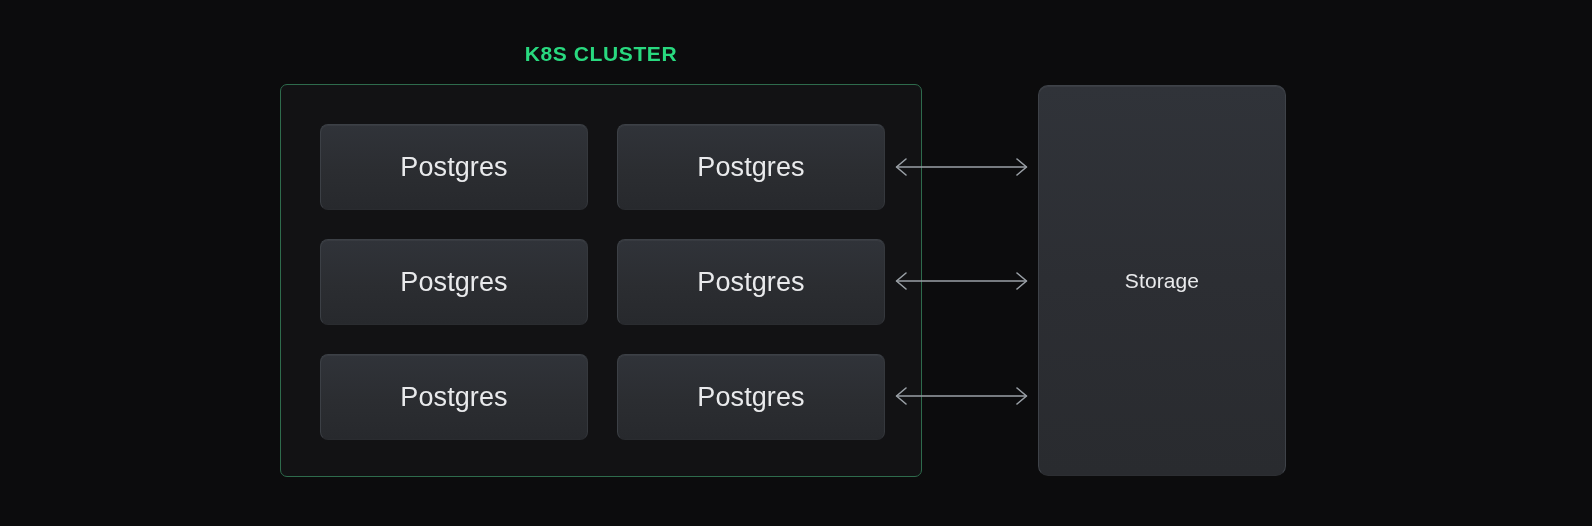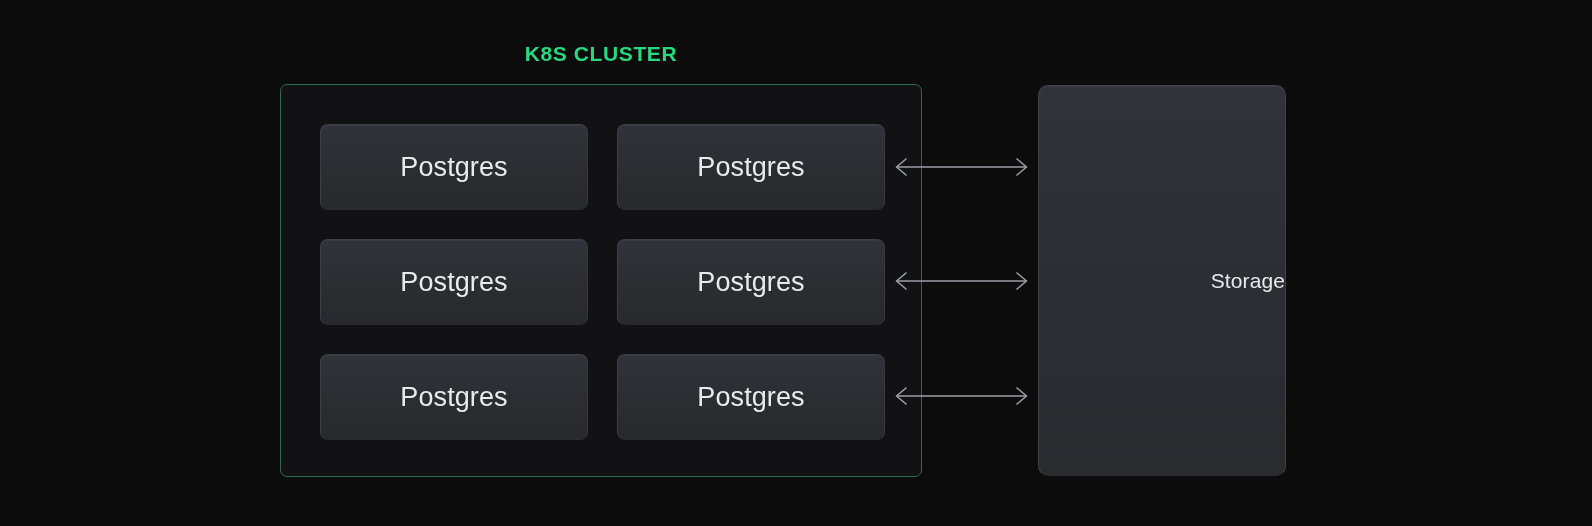--- a/index.html
+++ b/index.html
@@ -91,21 +91,21 @@
     top: 85px;
     width: 248px;
     height: 391px;
     box-sizing: border-box;
     border-radius: 10px;
     background: linear-gradient(180deg, #303339 0%, #2c2e33 50%, #292b2f 100%);
     border: 1px solid #3e4248;
     border-bottom-color: #2c2e32;
     display: flex;
     align-items: center;
-    justify-content: flex-end;
+    justify-content: center;
     box-shadow: inset 0 1px 0 rgba(255,255,255,0.05);
   }
 
   .storage-label {
     color: #e9eaec;
     font-size: 21px;
     line-height: 25px;
     letter-spacing: 0.1px;
     white-space: nowrap;
   }

